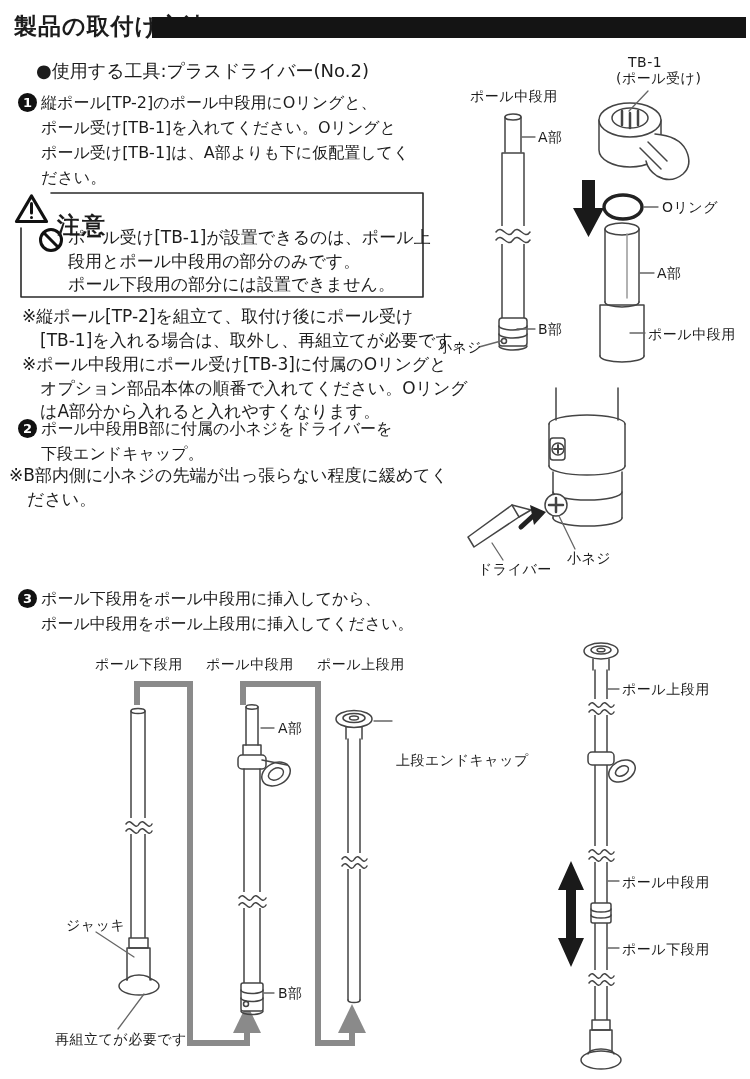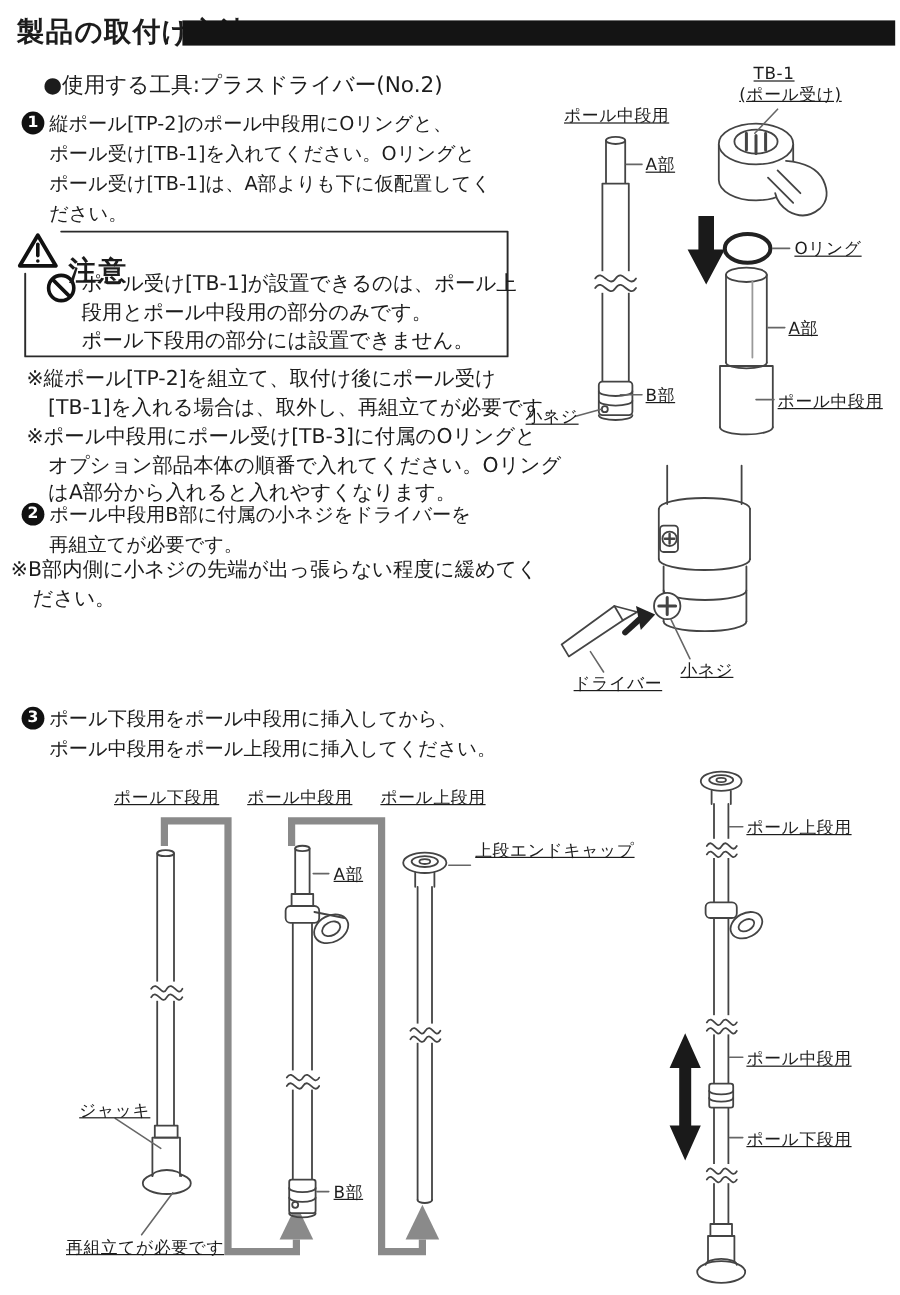--- a/index.html
+++ b/index.html
@@ -10,21 +10,21 @@
   #title-bar{left:152px;top:17px;width:594px;height:21px;background:#141414;}
   .para{white-space:pre-line;}
   #tools-line{left:36px;top:59px;font-size:18px;white-space:nowrap;}
   .step{display:flex;align-items:flex-start;gap:4px;}
   .badge{flex:0 0 19px;width:19px;height:19px;border-radius:50%;background:#111;color:#fff;
          font-size:13px;font-weight:bold;display:flex;align-items:center;justify-content:center;margin-top:3px;}
   .steptext{font-size:16px;line-height:25px;white-space:pre-line;}
   .note{font-size:17px;line-height:23.5px;white-space:pre-line;padding-left:18px;text-indent:-18px;}
   #warn-title{left:57px;top:210px;font-size:23px;font-weight:bold;letter-spacing:2px;}
   #warn-text{left:68px;top:226px;font-size:17px;line-height:23.5px;}
-  .dlabel{font-size:14px;white-space:nowrap;letter-spacing:0.5px;text-decoration:underline;}
+  .dlabel{font-size:14px;white-space:nowrap;letter-spacing:0.5px;}
   svg{position:absolute;left:0;top:0;}
 </style>
 </head>
 <body>
 
 <div id="page">
 
   <svg width="750" height="1079" viewBox="0 0 750 1079">
     <g stroke="#444" stroke-width="1.5" fill="none" stroke-linecap="round" stroke-linejoin="round">
 
@@ -223,21 +223,21 @@
 
   <div class="abs note" style="left:22px;top:305px;">※縦ポール[TP-2]を組立て、取付け後にポール受け
 [TB-1]を入れる場合は、取外し、再組立てが必要です。</div>
   <div class="abs note" style="left:22px;top:353px;">※ポール中段用にポール受け[TB-3]に付属のOリングと
 オプション部品本体の順番で入れてください。Oリング
 はA部分から入れると入れやすくなります。</div>
 
   <div class="abs step" style="left:18px;top:416px;">
     <div class="badge">2</div>
     <div class="steptext">ポール中段用B部に付属の小ネジをドライバーを
-再組立てが必要です。</div>
+下段エンドキャップ。</div>
   </div>
   <div class="abs note" style="left:9px;top:464px;">※B部内側に小ネジの先端が出っ張らない程度に緩めてく
 ださい。</div>
 
   <div class="abs step" style="left:18px;top:586px;">
     <div class="badge">3</div>
     <div class="steptext">ポール下段用をポール中段用に挿入してから、
 ポール中段用をポール上段用に挿入してください。</div>
   </div>
 
@@ -251,21 +251,21 @@
   <div class="abs dlabel" style="left:657px;top:265px;">A部</div>
   <div class="abs dlabel" style="left:648px;top:326px;">ポール中段用</div>
 
   <div class="abs dlabel" style="left:478px;top:561px;">ドライバー</div>
   <div class="abs dlabel" style="left:567px;top:550px;">小ネジ</div>
 
   <div class="abs dlabel" style="left:95px;top:656px;">ポール下段用</div>
   <div class="abs dlabel" style="left:206px;top:656px;">ポール中段用</div>
   <div class="abs dlabel" style="left:317px;top:656px;">ポール上段用</div>
   <div class="abs dlabel" style="left:278px;top:720px;">A部</div>
-  <div class="abs dlabel" style="left:396px;top:700px;">上段エンドキャップ</div>
+  <div class="abs dlabel" style="left:396px;top:752px;">上段エンドキャップ</div>
   <div class="abs dlabel" style="left:51px;top:917px;margin-left:15px;">ジャッキ</div>
   <div class="abs dlabel" style="left:278px;top:985px;">B部</div>
   <div class="abs dlabel" style="left:55px;top:1031px;">再組立てが必要です</div>
   <div class="abs dlabel" style="left:622px;top:681px;">ポール上段用</div>
   <div class="abs dlabel" style="left:622px;top:874px;">ポール中段用</div>
   <div class="abs dlabel" style="left:622px;top:941px;">ポール下段用</div>
 
 </div>
 
 </body></html>

